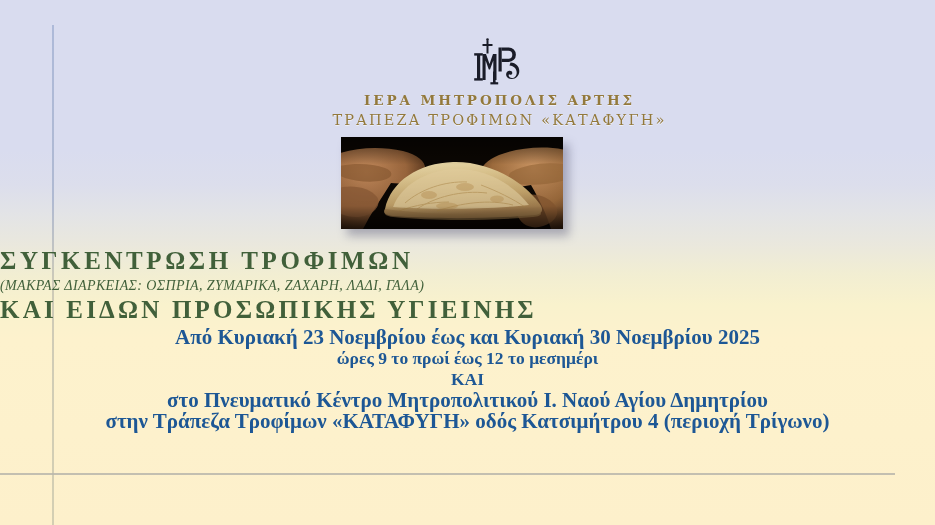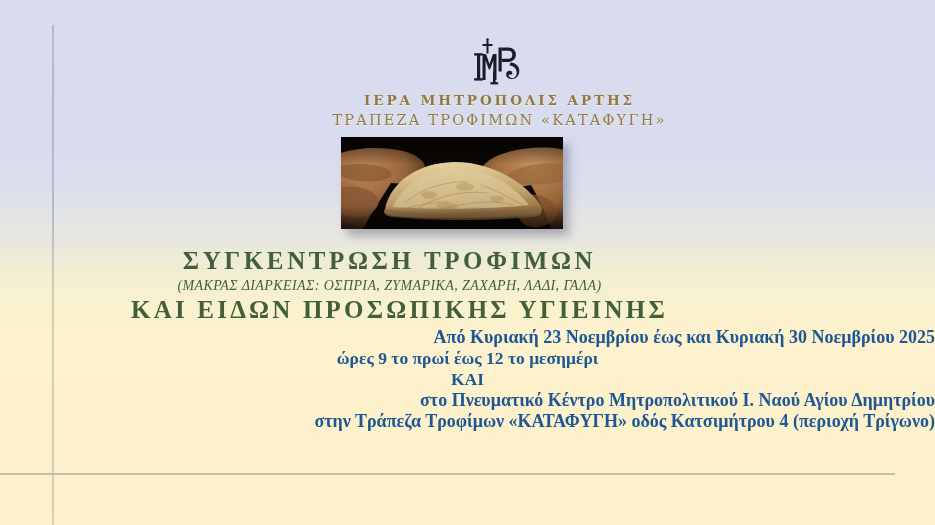--- a/index.html
+++ b/index.html
@@ -105,21 +105,20 @@
     background: #0d0804;
   }
   .photo svg { display:block; width:222px; height:92px; }
 
   
   .green-block {
     position: absolute;
     left: 0;
     top: 248px;
     width: 779px;
-    text-align: center;
     color: #41603a;
   }
   .headline-1 {
     font-family: "Liberation Serif", "DejaVu Serif", serif;
     font-size: 25px;
     font-weight: 700;
     letter-spacing: 3.6px;
     line-height: 1.05;
     white-space: nowrap;
   }
@@ -133,40 +132,39 @@
     white-space: nowrap;
   }
   .headline-2 {
     margin-top: 3px;
     font-family: "Liberation Serif", "DejaVu Serif", serif;
     font-size: 25px;
     font-weight: 700;
     letter-spacing: 3.2px;
     line-height: 1.05;
     white-space: nowrap;
-    padding-left: 20px;
   }
 
   
   .blue-block {
     position: absolute;
     left: 0;
     top: 327px;
     width: 935px;
     text-align: center;
     color: #1d5795;
     font-family: "Liberation Serif", "DejaVu Serif", serif;
   }
   .blue-line {
     font-size: 17.5px;
     font-weight: 700;
     line-height: 21px;
     white-space: nowrap;
   }
-  .blue-line.sz-lg { font-size: 18px; text-align: right; }
+  .blue-line.sz-lg { font-size: 21px; }
 </style>
 </head>
 <body>
 
 <div id="poster">
 
   <div class="rule-vertical"></div>
   <div class="rule-horizontal"></div>
 
   <div class="header">

